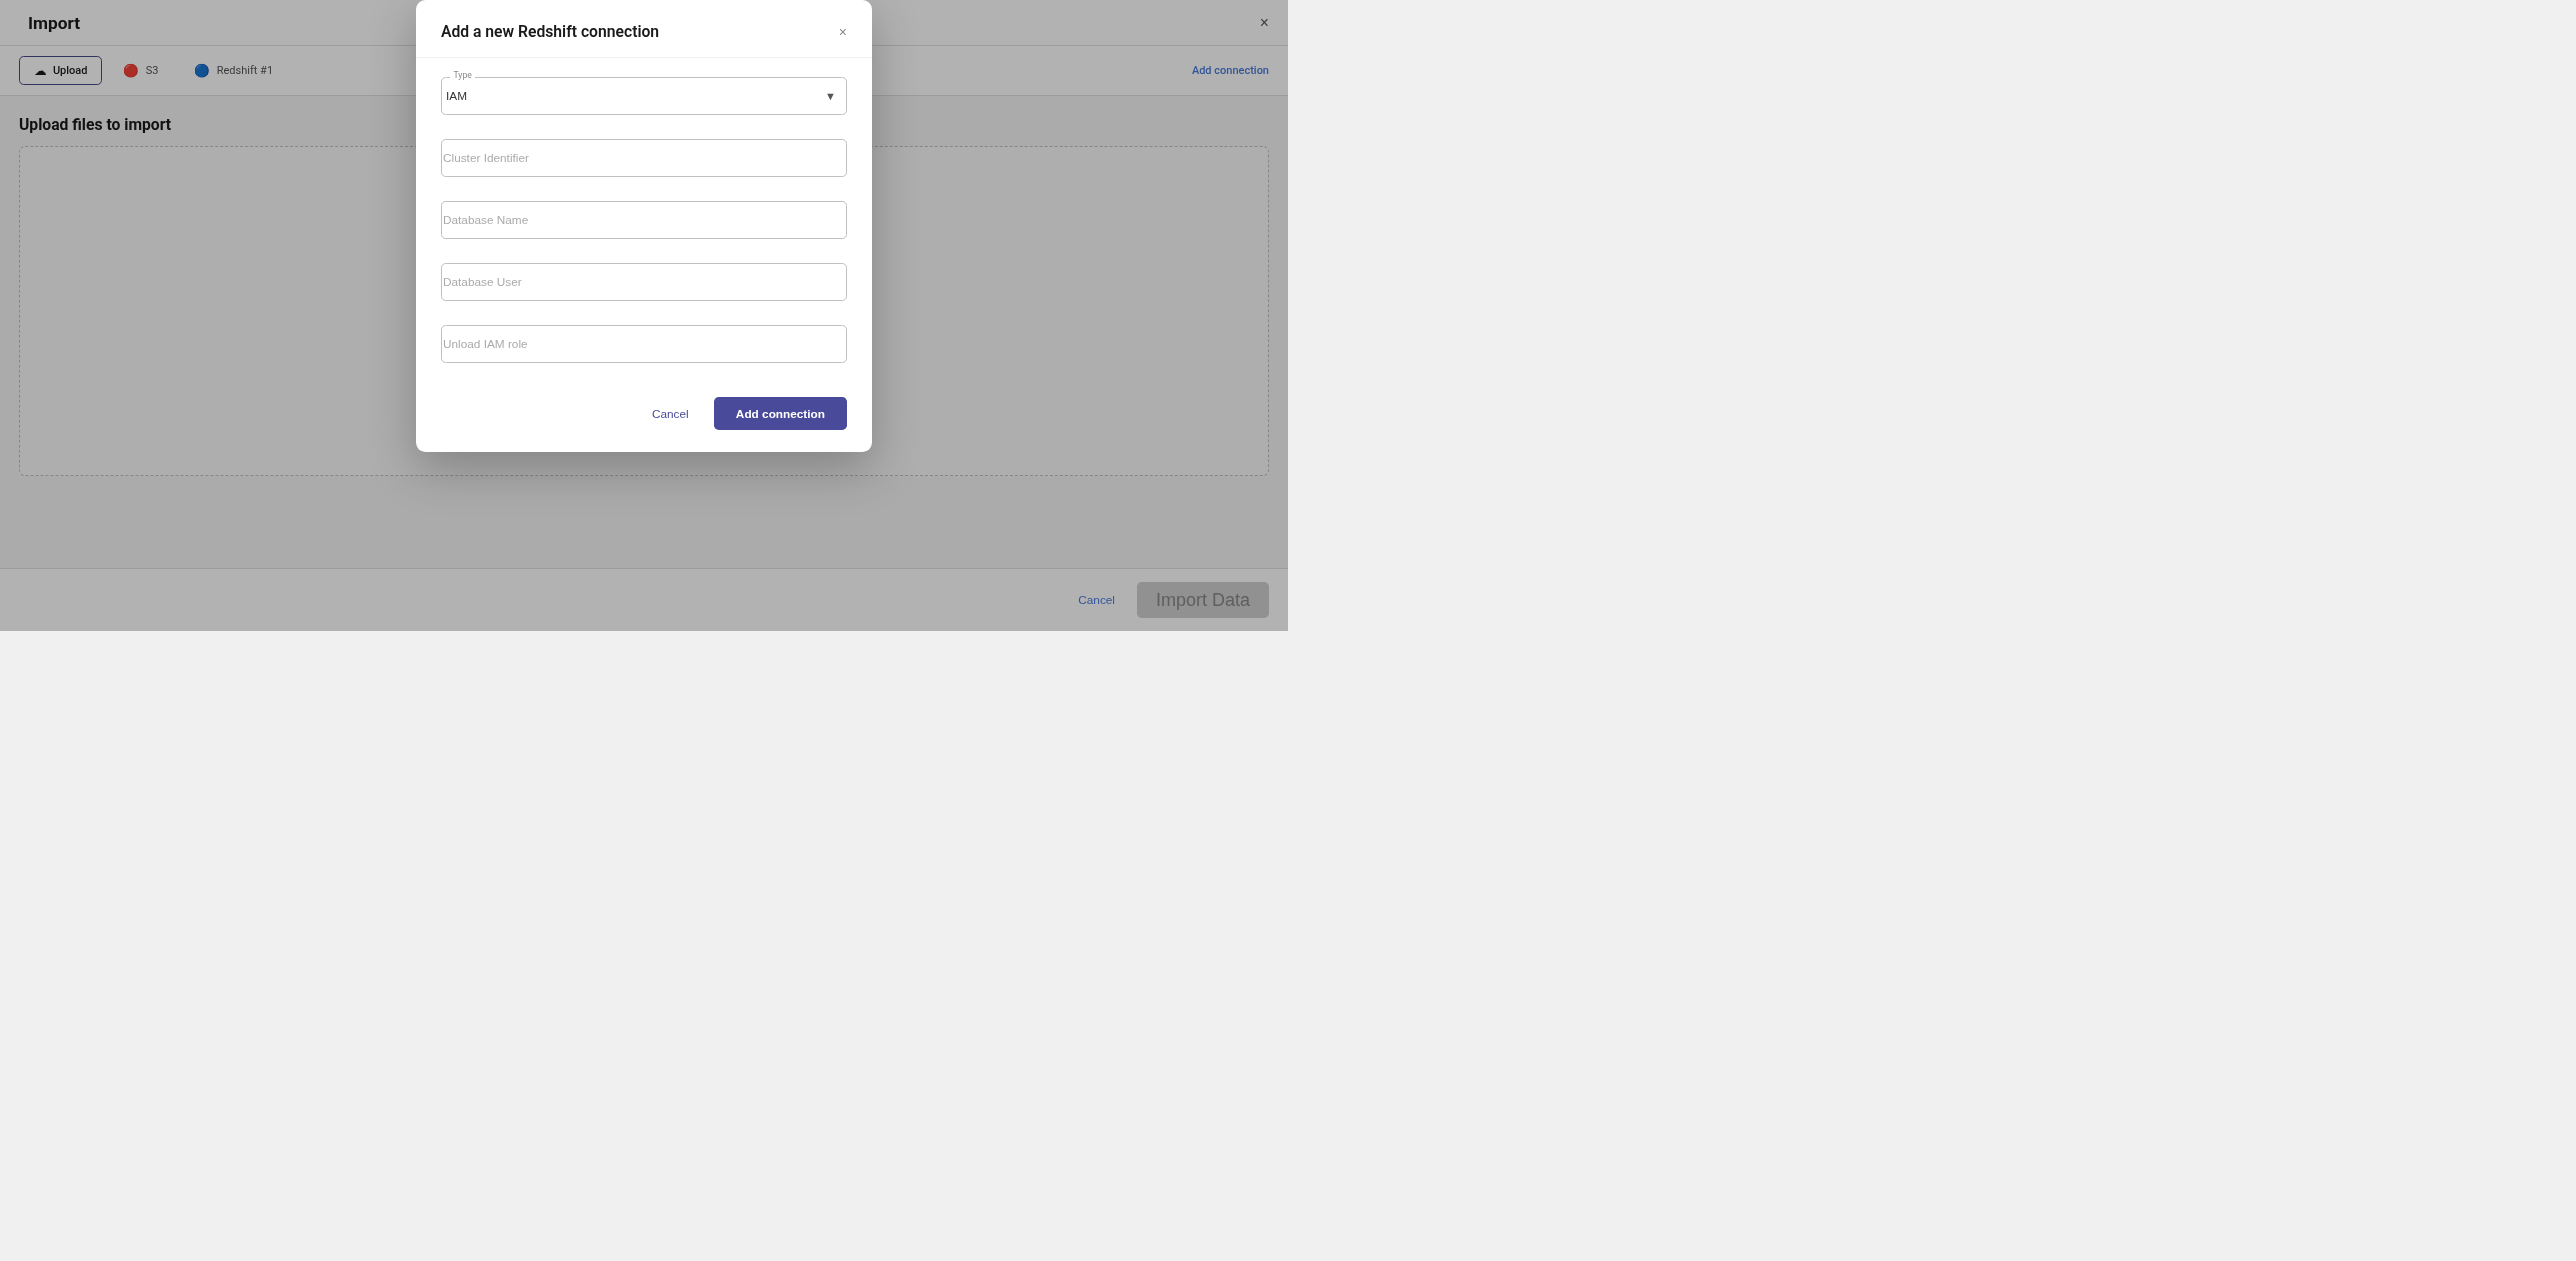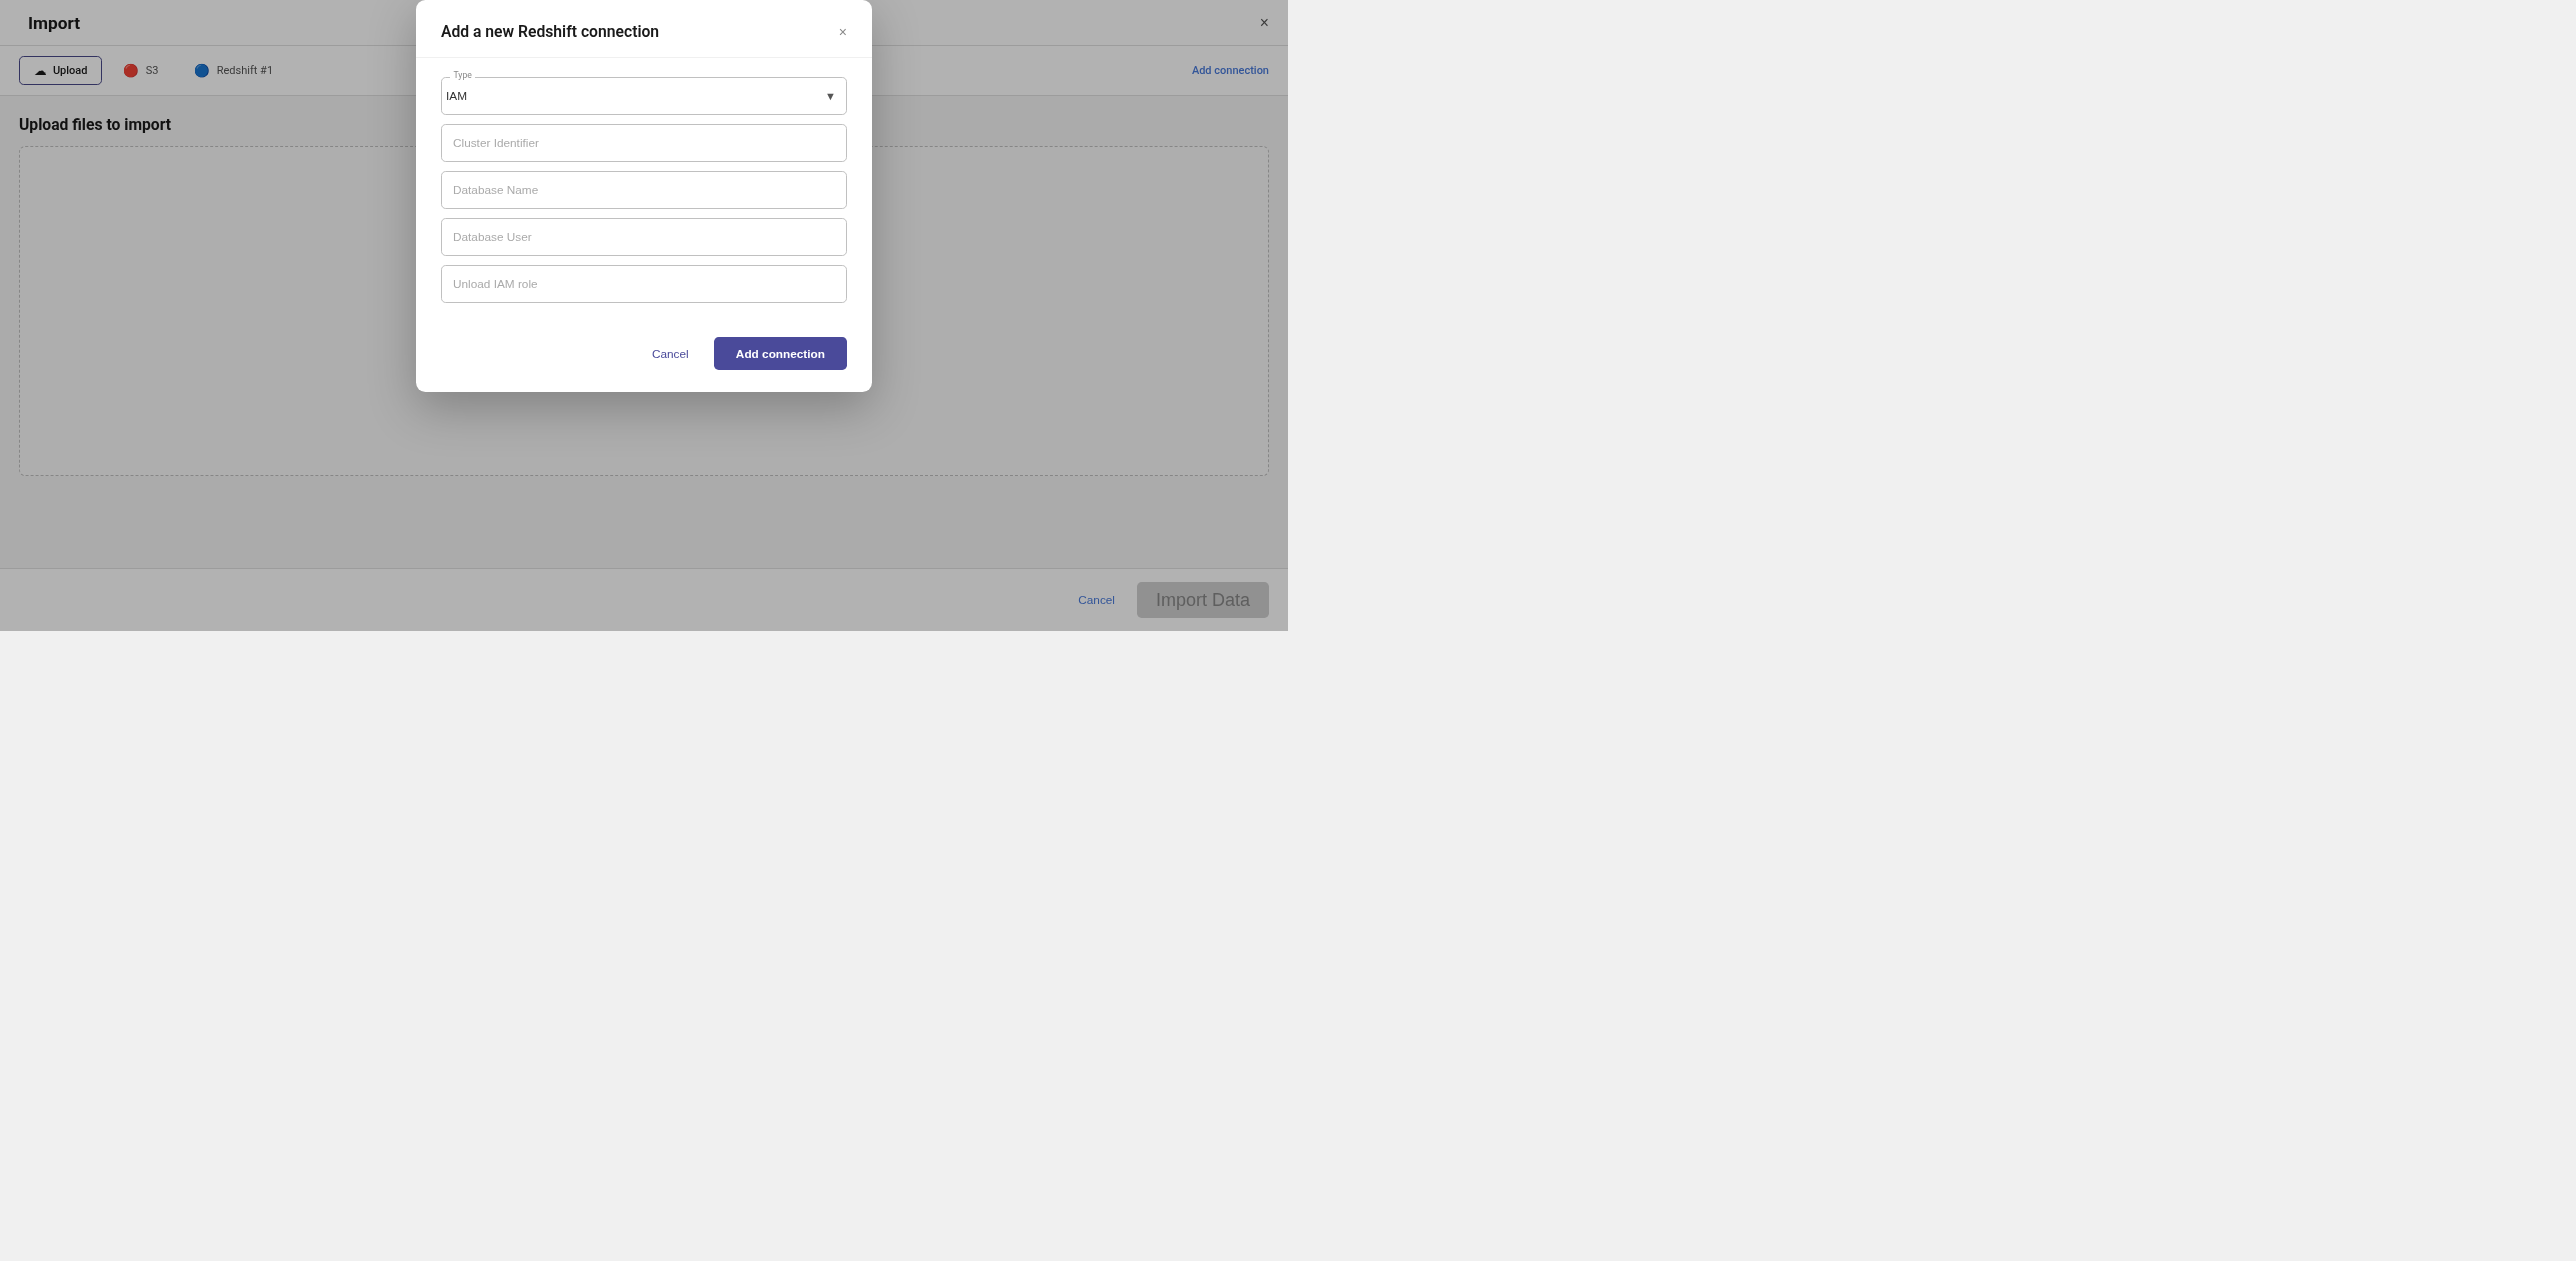--- a/index.html
+++ b/index.html
@@ -198,21 +198,21 @@
       cursor: pointer;
       background: none;
       border: none;
       line-height: 1;
     }
 
     .modal-body {
       padding: 19px 25px;
       display: flex;
       flex-direction: column;
-      gap: 9px;
+      gap: 24px;
     }
 
     
     .field-wrapper {
       position: relative;
     }
 
     .field-label {
       position: absolute;
       top: -6.3px;
@@ -220,21 +220,21 @@
       font-size: 8.6px;
       color: #888;
       background: #fff;
       padding: 0 3.1px;
     }
 
     .form-input {
       width: 100%;
       border: 0.8px solid #c0c0c0;
       border-radius: 4.7px;
-      padding: 11px 11px;
+      padding: 11px 1px;
       font-size: 11.8px;
       color: #333;
       background: #fff;
       outline: none;
     }
 
     .form-input::placeholder {
       color: #aaa;
     }
 

